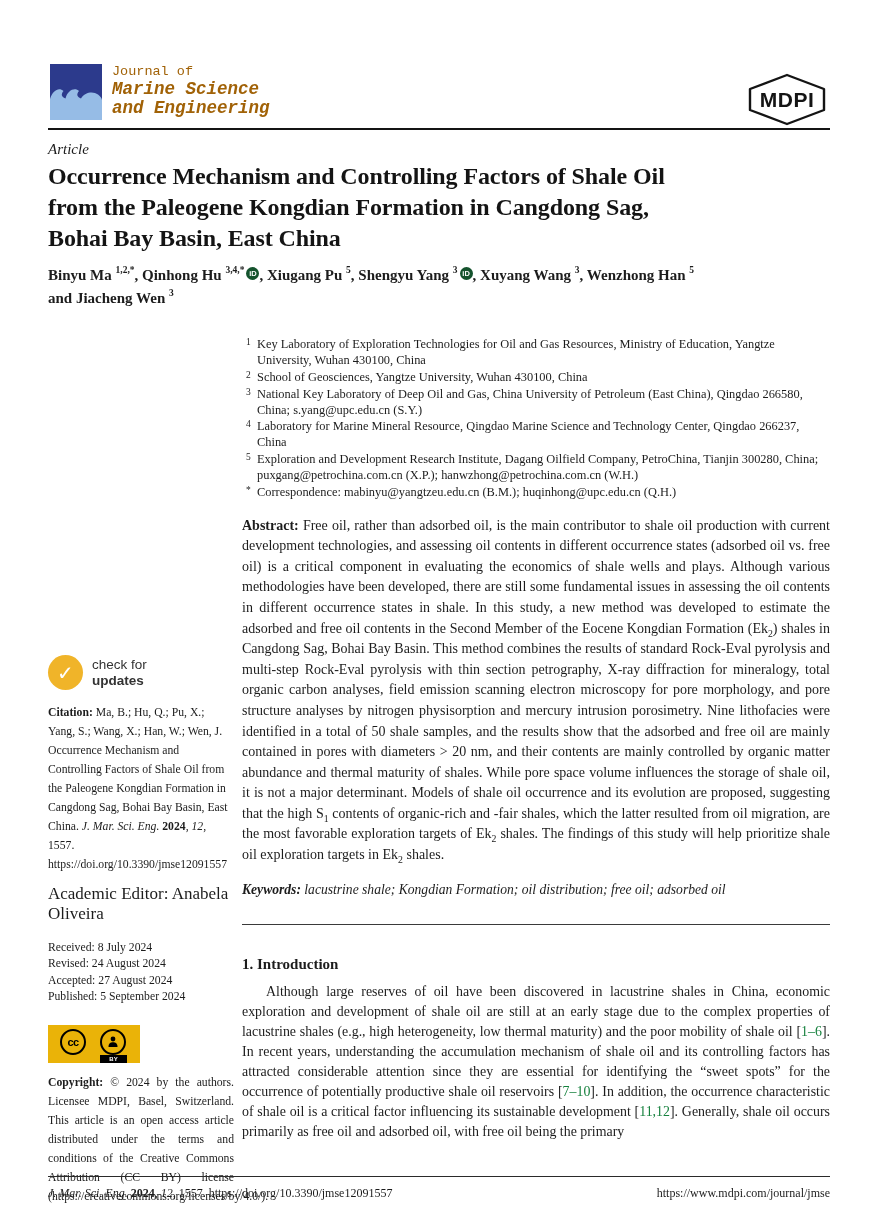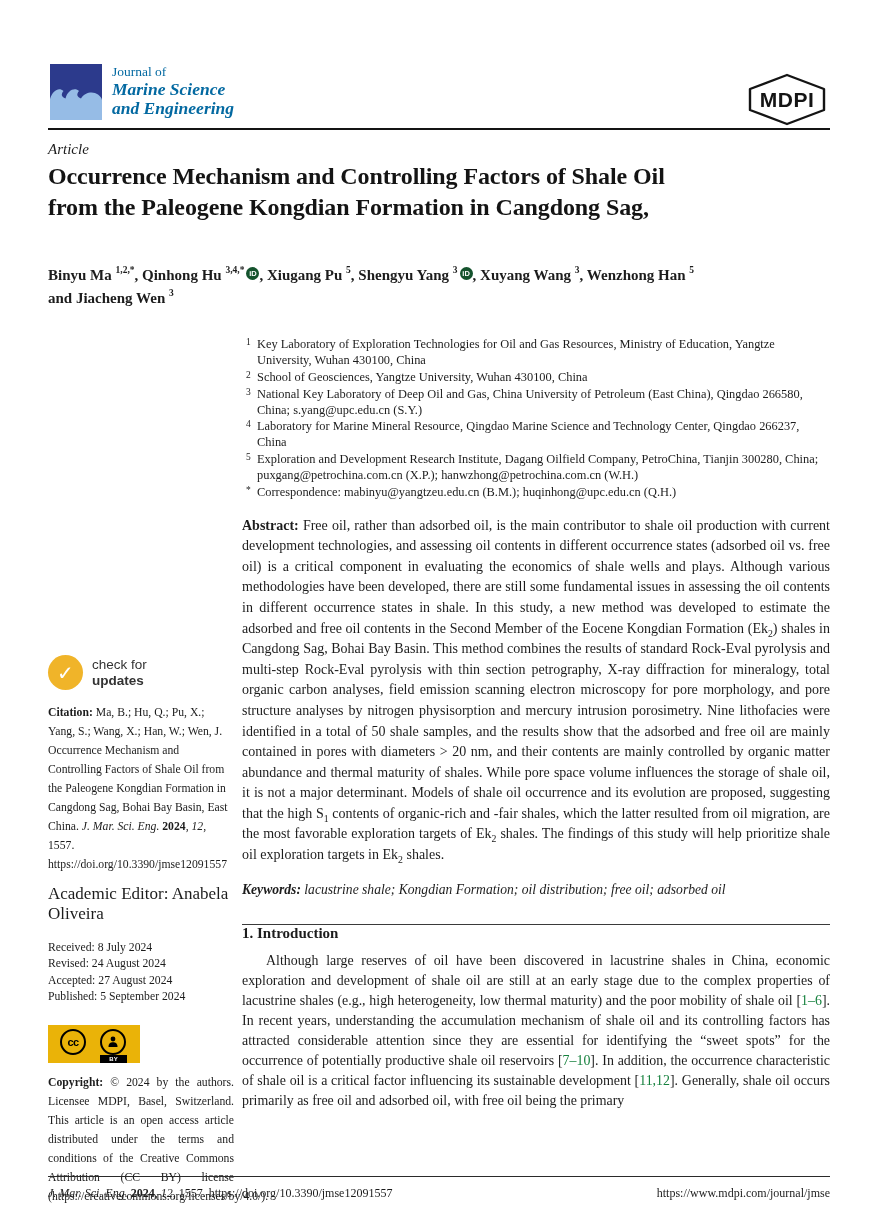--- a/index.html
+++ b/index.html
@@ -5,21 +5,21 @@
   html,body{margin:0;padding:0;background:#ffffff;}
   body{width:870px;height:1227px;position:relative;overflow:hidden;
        font-family:"Liberation Serif","DejaVu Serif",serif;color:#1c1c1c;
        -webkit-font-smoothing:antialiased;}
   .abs{position:absolute;}
   .bold{font-weight:bold;}
   .ital{font-style:italic;}
 
   
   .logo-box{left:50px;top:64px;width:52px;height:56px;}
-  .journal-name{left:112px;top:65px;color:#0369a1;line-height:1.1;}
+  .journal-name{left:112px;top:65px;color:#a16207;line-height:1.1;font-family:Liberation Mono, monospace;}
   .jn1{font-size:13.5px;display:block;}
   .jn2,.jn3{font-size:17.5px;font-weight:bold;font-style:italic;display:block;line-height:1.12;}
   .mdpi-logo{left:744px;top:72px;}
   .mdpi-logo text{font-family:"Liberation Sans","DejaVu Sans",sans-serif;font-weight:bold;font-size:21px;letter-spacing:.5px;}
   .rule-top{left:48px;top:128px;width:782px;border-top:2.2px solid #141414;}
 
   
   .article-type{left:48px;top:141px;font-style:italic;font-size:15px;}
   .title{left:48px;top:161px;width:782px;font-size:24px;font-weight:bold;line-height:1.3;color:#141414;letter-spacing:-.1px;}
   .title span{display:block;}
@@ -32,21 +32,21 @@
   
   .right-col{left:242px;top:337px;width:588px;}
   .affs{font-size:12.4px;line-height:1.28;}
   .aff-row{display:flex;margin-bottom:1px;}
   .aff-n{flex:0 0 15px;font-size:9.5px;padding-left:4px;box-sizing:border-box;position:relative;top:-1px;}
   .aff-t{flex:1;}
   .abstract{margin-top:15px;font-size:14px;line-height:1.47;text-align:justify;}
   .abstract sub,.kw sub{line-height:0;font-size:70%;}
   .kw{margin-top:16px;font-size:13.6px;font-style:italic;}
   .rule-kw{margin-top:26px;border-top:1.6px solid #3a3a3a;width:588px;}
-  .intro-h{font-size:15px;font-weight:bold;}
+  .intro-h{margin-top:31px;font-size:15px;font-weight:bold;}
   .intro-p{margin-top:9px;font-size:13.9px;line-height:1.44;text-align:justify;text-indent:24px;}
   .ref{color:#15803d;}
 
   
   .left-col{left:48px;top:655px;width:186px;}
   .badge{display:flex;align-items:center;gap:9px;cursor:pointer;}
   .badge-circle{width:35px;height:35px;border-radius:50%;background:#f0b429;display:flex;align-items:center;justify-content:center;}
   .badge-check{color:#fff;font-family:"DejaVu Sans",sans-serif;font-size:20px;font-weight:bold;}
   .badge-text{font-family:"Liberation Sans","DejaVu Sans",sans-serif;font-size:13.5px;line-height:1.12;color:#333;}
   .badge-text .b2{font-weight:bold;display:block;}
@@ -91,20 +91,21 @@
   </svg>
 </div>
 
 <div class="abs rule-top"></div>
 
 <div class="abs article-type">Article</div>
 
 <h1 class="abs title" style="margin:0;">
   <span>Occurrence Mechanism and Controlling Factors of Shale Oil</span>
   <span>from the Paleogene Kongdian Formation in Cangdong Sag,</span>
+  <span>Bohai Bay Basin, East China</span>
 </h1>
 
 <div class="abs authors">
   <span><span>Binyu Ma </span><sup>1,2,*</sup><span>, </span><span>Qinhong Hu </span><sup>3,4,*</sup><span class="orcid">iD</span><span>, </span><span>Xiugang Pu </span><sup>5</sup><span>, </span><span>Shengyu Yang </span><sup>3</sup><span class="orcid">iD</span><span>, </span><span>Xuyang Wang </span><sup>3</sup><span>, </span><span>Wenzhong Han </span><sup>5</sup></span><br>
   <span><span>and Jiacheng Wen </span><sup>3</sup></span>
 </div>
 
 <div class="abs right-col">
 
   <div class="affs">

